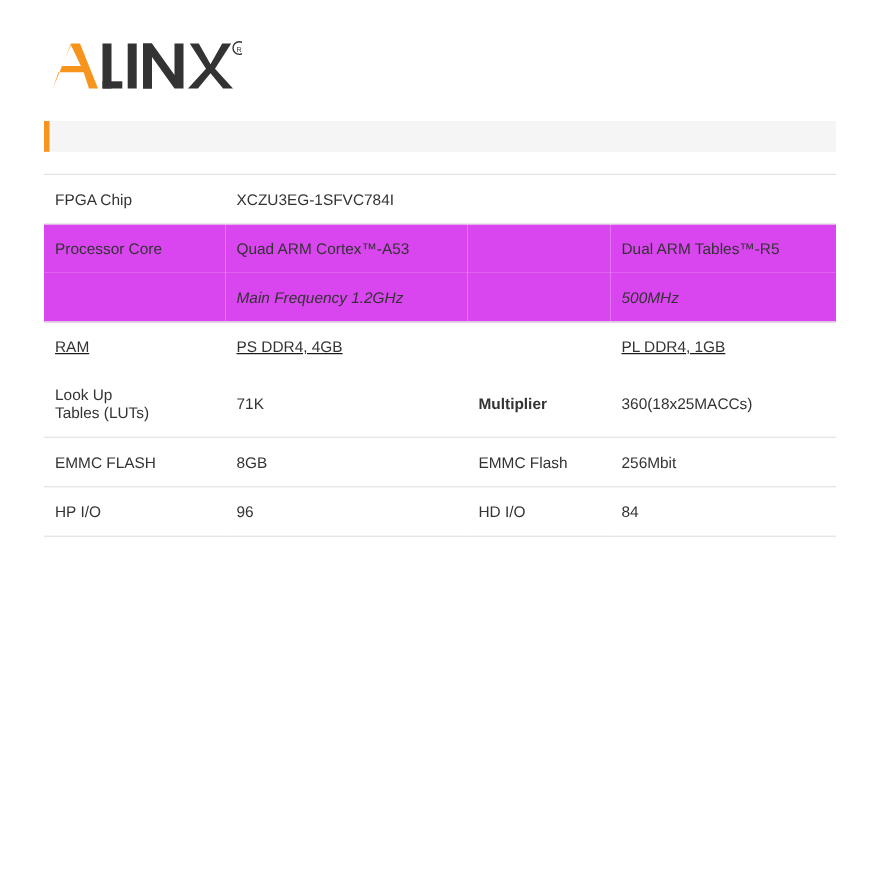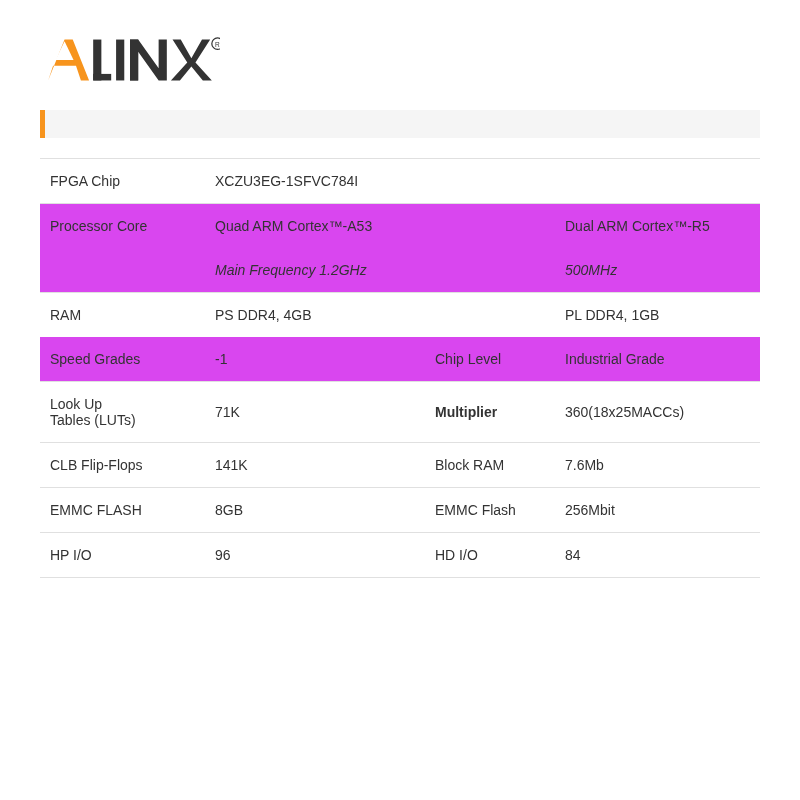--- a/index.html
+++ b/index.html
@@ -134,52 +134,40 @@
         <tr>
           <td class="col-label" style="white-space: pre-line;">FPGA Chip</td>
           <td class="col-val1">XCZU3EG-1SFVC784I</td>
           <td class="col-label2"></td>
           <td class="col-val2"></td>
         </tr>
         <tr class="row-shaded" style="border-top: 1px solid rgb(224, 224, 224); border-bottom: none; padding-bottom: 0px;">
           <td class="col-label" style="white-space: pre-line;">Processor Core</td>
           <td class="col-val1">Quad ARM Cortex™-A53</td>
           <td class="col-label2"></td>
-          <td class="col-val2">Dual ARM Cortex™-R5</td>
+          <td class="col-val2">Dual ARM Tables™-R5</td>
         </tr>
         <tr class="row-shaded" style="border-top: none; border-bottom: 1px solid rgb(224, 224, 224); font-style: italic;">
           <td class="col-label" style="white-space: pre-line;"></td>
           <td class="col-val1">Main Frequency 1.2GHz</td>
           <td class="col-label2"></td>
           <td class="col-val2">500MHz</td>
         </tr>
-        <tr style="border-top: 1px solid rgb(224, 224, 224); border-bottom: none; padding-bottom: 0px;">
+        <tr style="border-top: 1px solid rgb(224, 224, 224); border-bottom: none; padding-bottom: 0px; text-decoration: underline;">
           <td class="col-label" style="white-space: pre-line;">RAM</td>
           <td class="col-val1">PS DDR4, 4GB</td>
           <td class="col-label2"></td>
           <td class="col-val2">PL DDR4, 1GB</td>
-        </tr>
-        <tr class="row-shaded">
-          <td class="col-label" style="white-space: pre-line;">Speed Grades</td>
-          <td class="col-val1">-1</td>
-          <td class="col-label2">Chip Level</td>
-          <td class="col-val2">Industrial Grade</td>
         </tr>
         <tr>
           <td class="col-label" style="white-space: pre-line;">Look Up
 Tables (LUTs)</td>
           <td class="col-val1">71K</td>
           <td class="col-label2" style="font-weight: bold;">Multiplier</td>
           <td class="col-val2">360(18x25MACCs)</td>
-        </tr>
-        <tr>
-          <td class="col-label" style="white-space: pre-line;">CLB Flip-Flops</td>
-          <td class="col-val1">141K</td>
-          <td class="col-label2">Block RAM</td>
-          <td class="col-val2">7.6Mb</td>
         </tr>
         <tr>
           <td class="col-label" style="white-space: pre-line;">EMMC FLASH</td>
           <td class="col-val1">8GB</td>
           <td class="col-label2">EMMC Flash</td>
           <td class="col-val2">256Mbit</td>
         </tr>
         <tr>
           <td class="col-label" style="white-space: pre-line;">HP I/O</td>
           <td class="col-val1">96</td>

